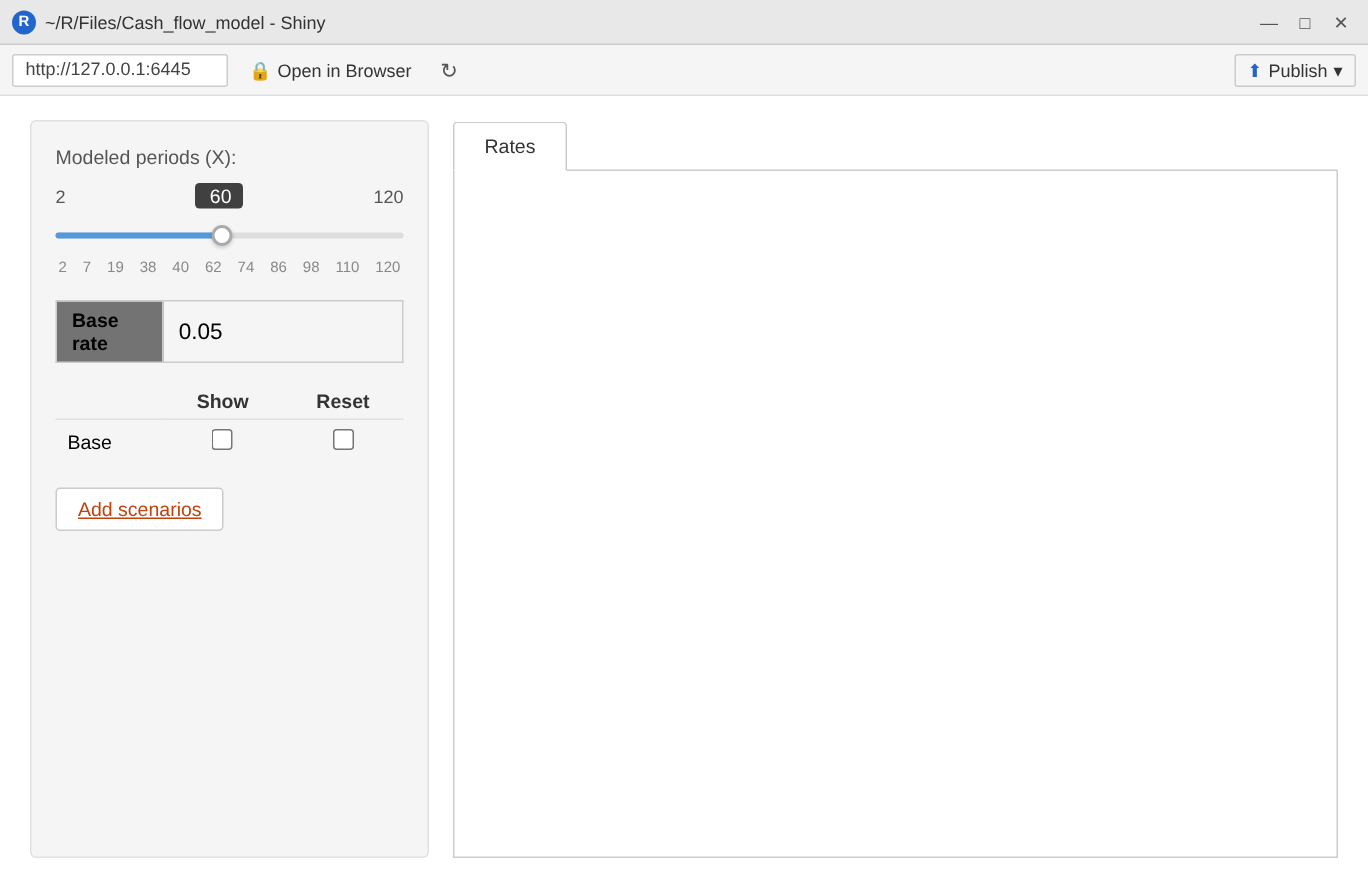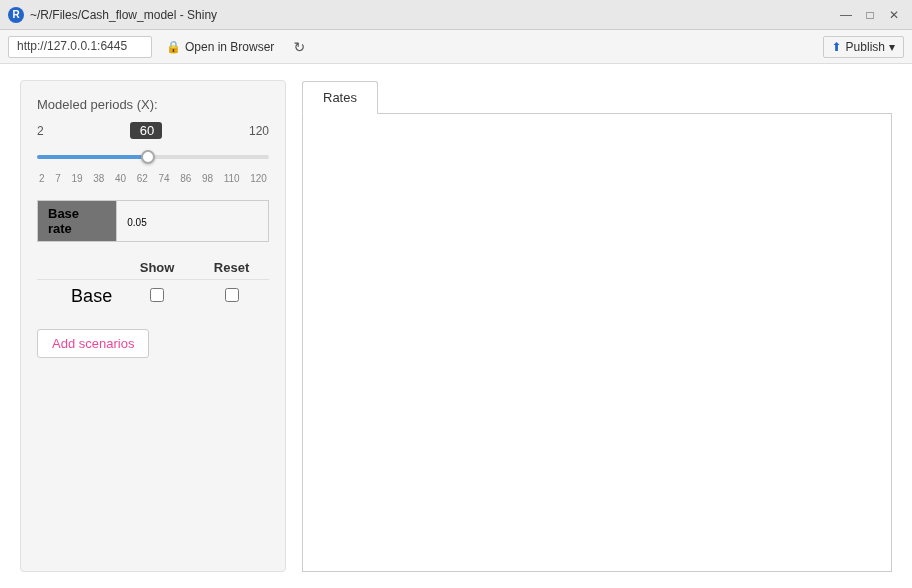--- a/index.html
+++ b/index.html
@@ -257,40 +257,41 @@
       padding: 4px 8px;
       color: #333;
     }
     .curves-table th.row-header { text-align: left; }
     .curves-table td {
       padding: 6px 8px;
       border-top: 1px solid #e0e0e0;
       text-align: center;
     }
     .curves-table td.row-label {
-      text-align: right;
-      font-size: 18px;
+      text-align: left;
+      font-size: 13px;
     }
     .checkbox-input {
       width: 14px;
       height: 14px;
       cursor: pointer;
       accent-color: #2266cc;
     }
 
     
     .add-scenarios-btn {
       margin-top: 16px;
       padding: 6px 14px;
       background: white;
       border: 1px solid #ccc;
       border-radius: 3px;
       cursor: pointer;
       font-size: 13px;
-      color: #ec4899;
+      color: #c2410c;
+      text-decoration: underline;
     }
 
     
     .main-panel {
       flex: 1;
       display: flex;
       flex-direction: column;
       text-align: center;
     }
     .tabs-container {
@@ -391,21 +392,21 @@
           <span class="slider-tick">120</span>
         </div>
       </div>
 
       
       <table class="rates-table">
         <tbody>
             <tr>
           <th>Base rate</th>
           <td>
-            <input type="text" style="border: none; outline: none; font-size: 10px; width: 100%; background: transparent;" value="0.05">
+            <input type="text" style="border: none; outline: none; font-size: 15px; width: 100%; background: transparent;" value="0.05">
           </td>
         </tr>
       </tbody>
         </table>
 
       
       <div class="curves-section">
         <table class="curves-table">
           <thead>
             <tr>

